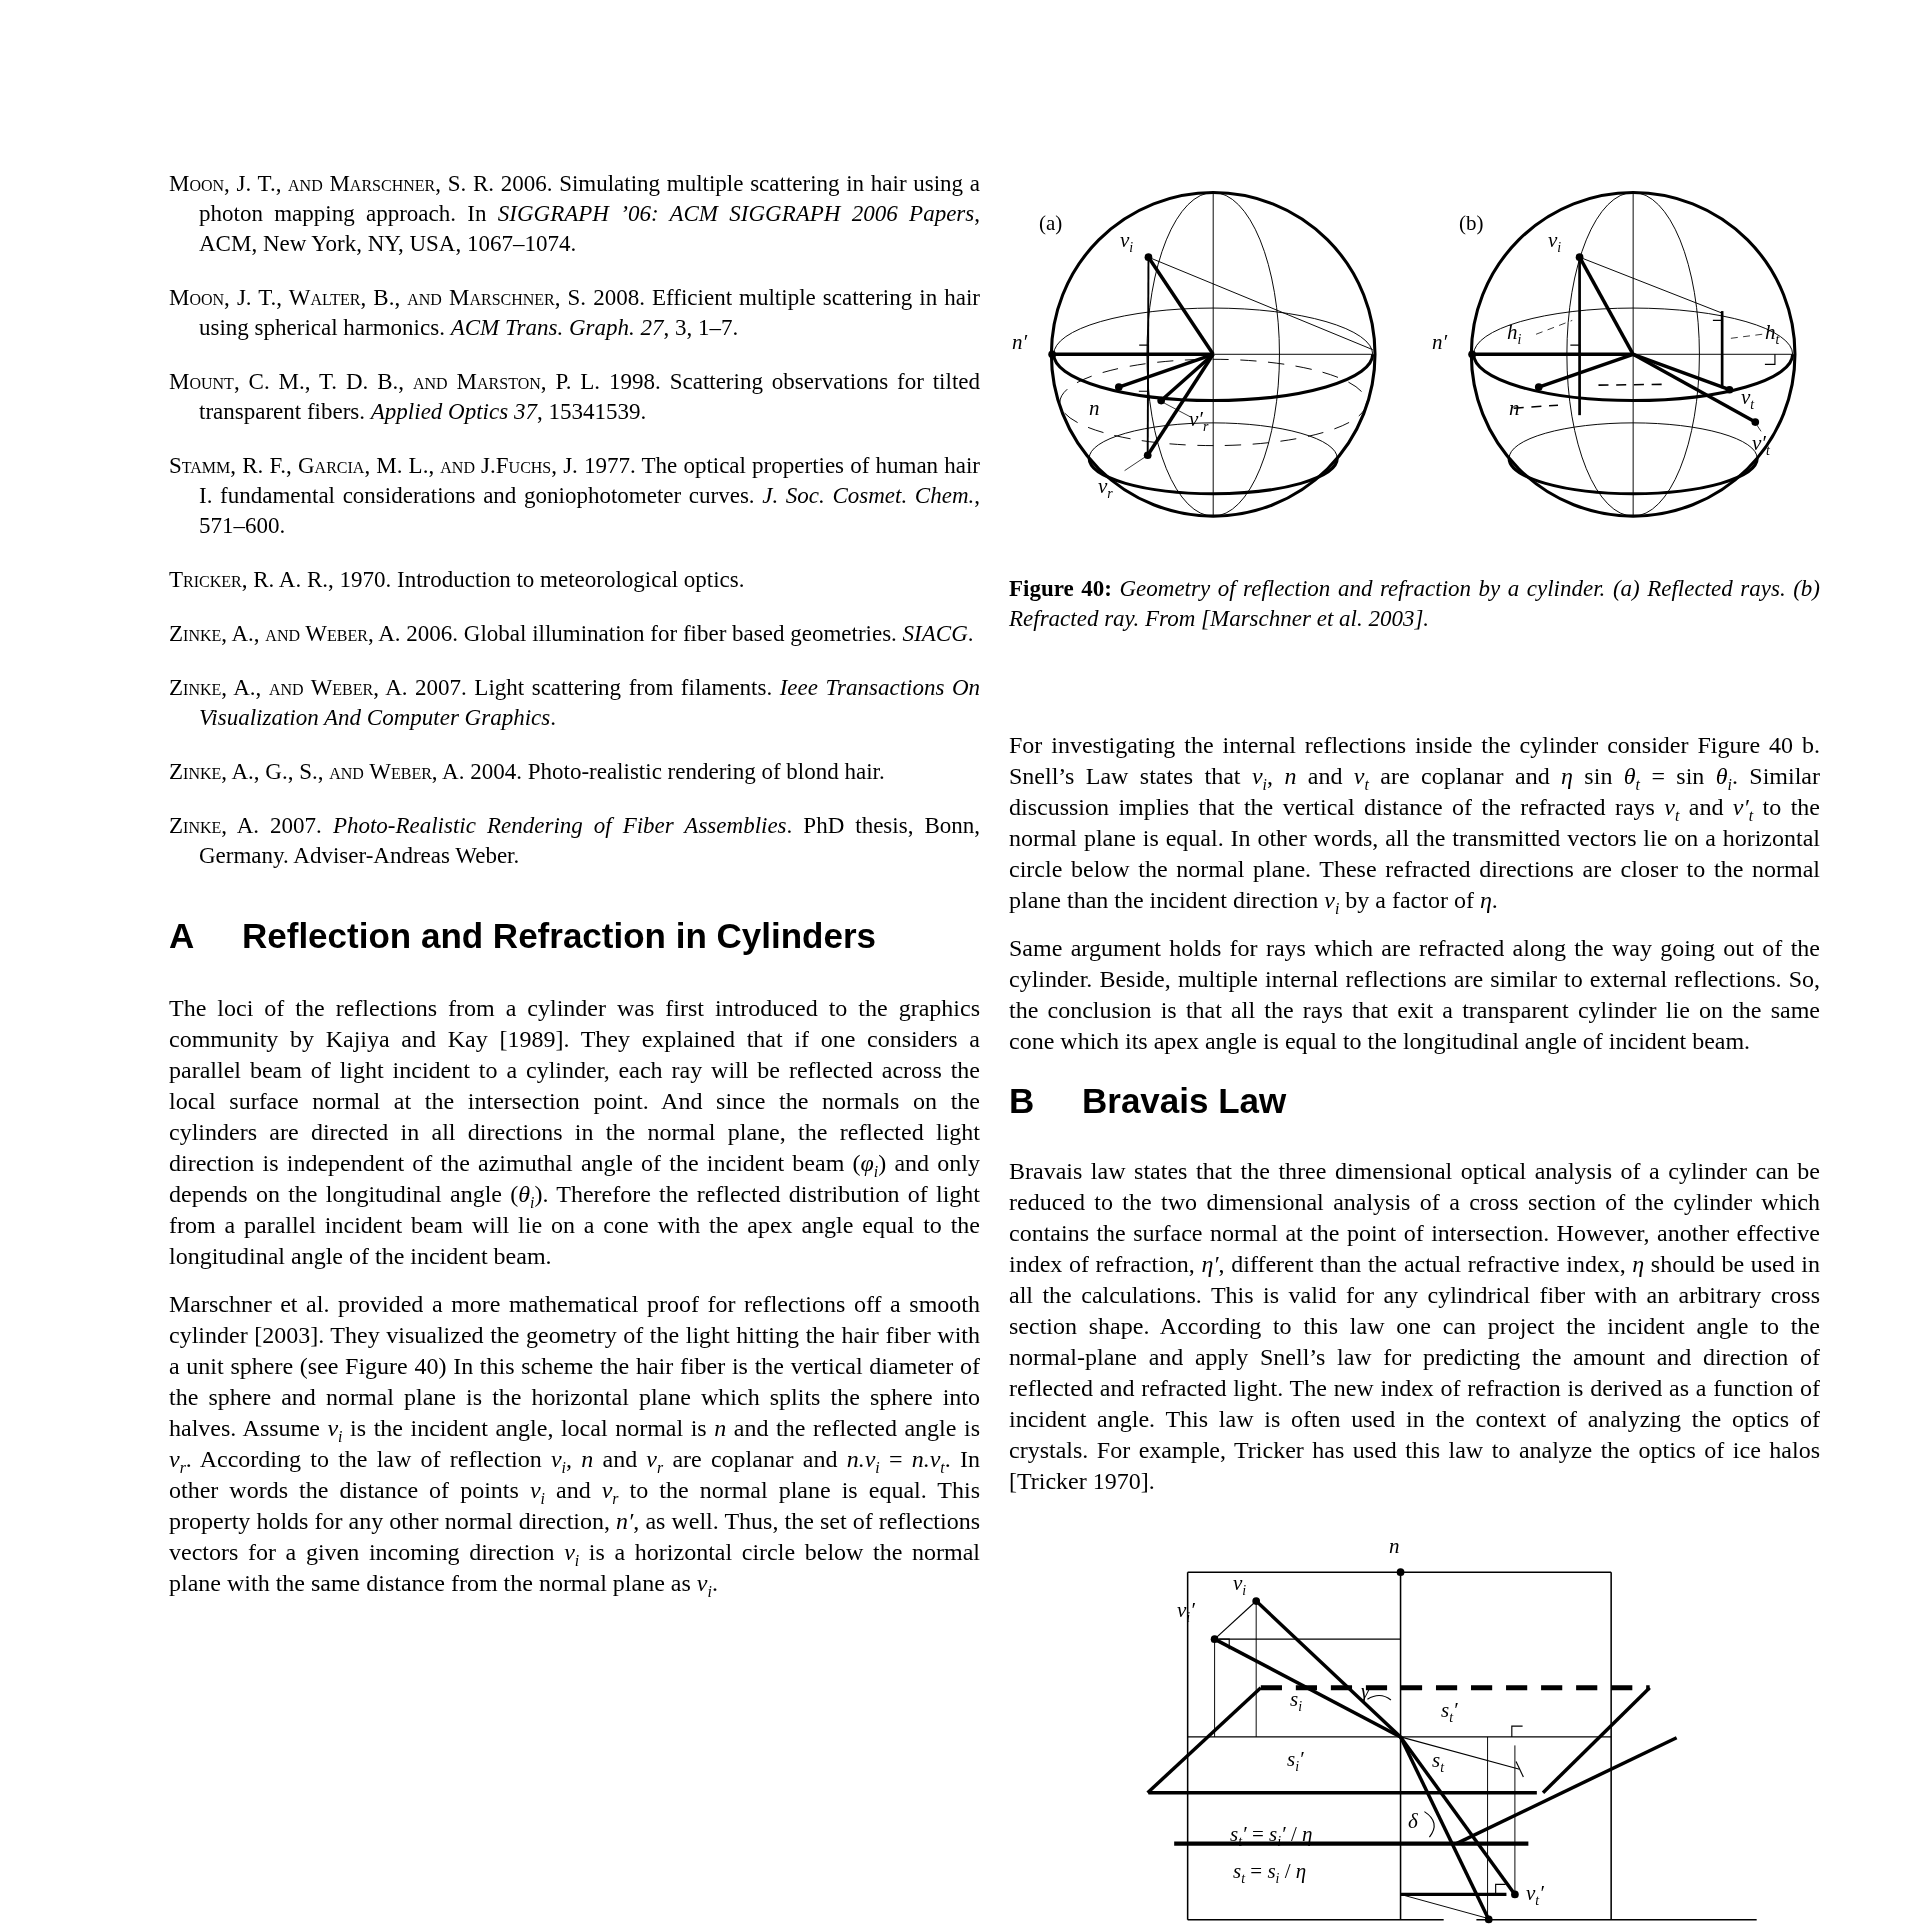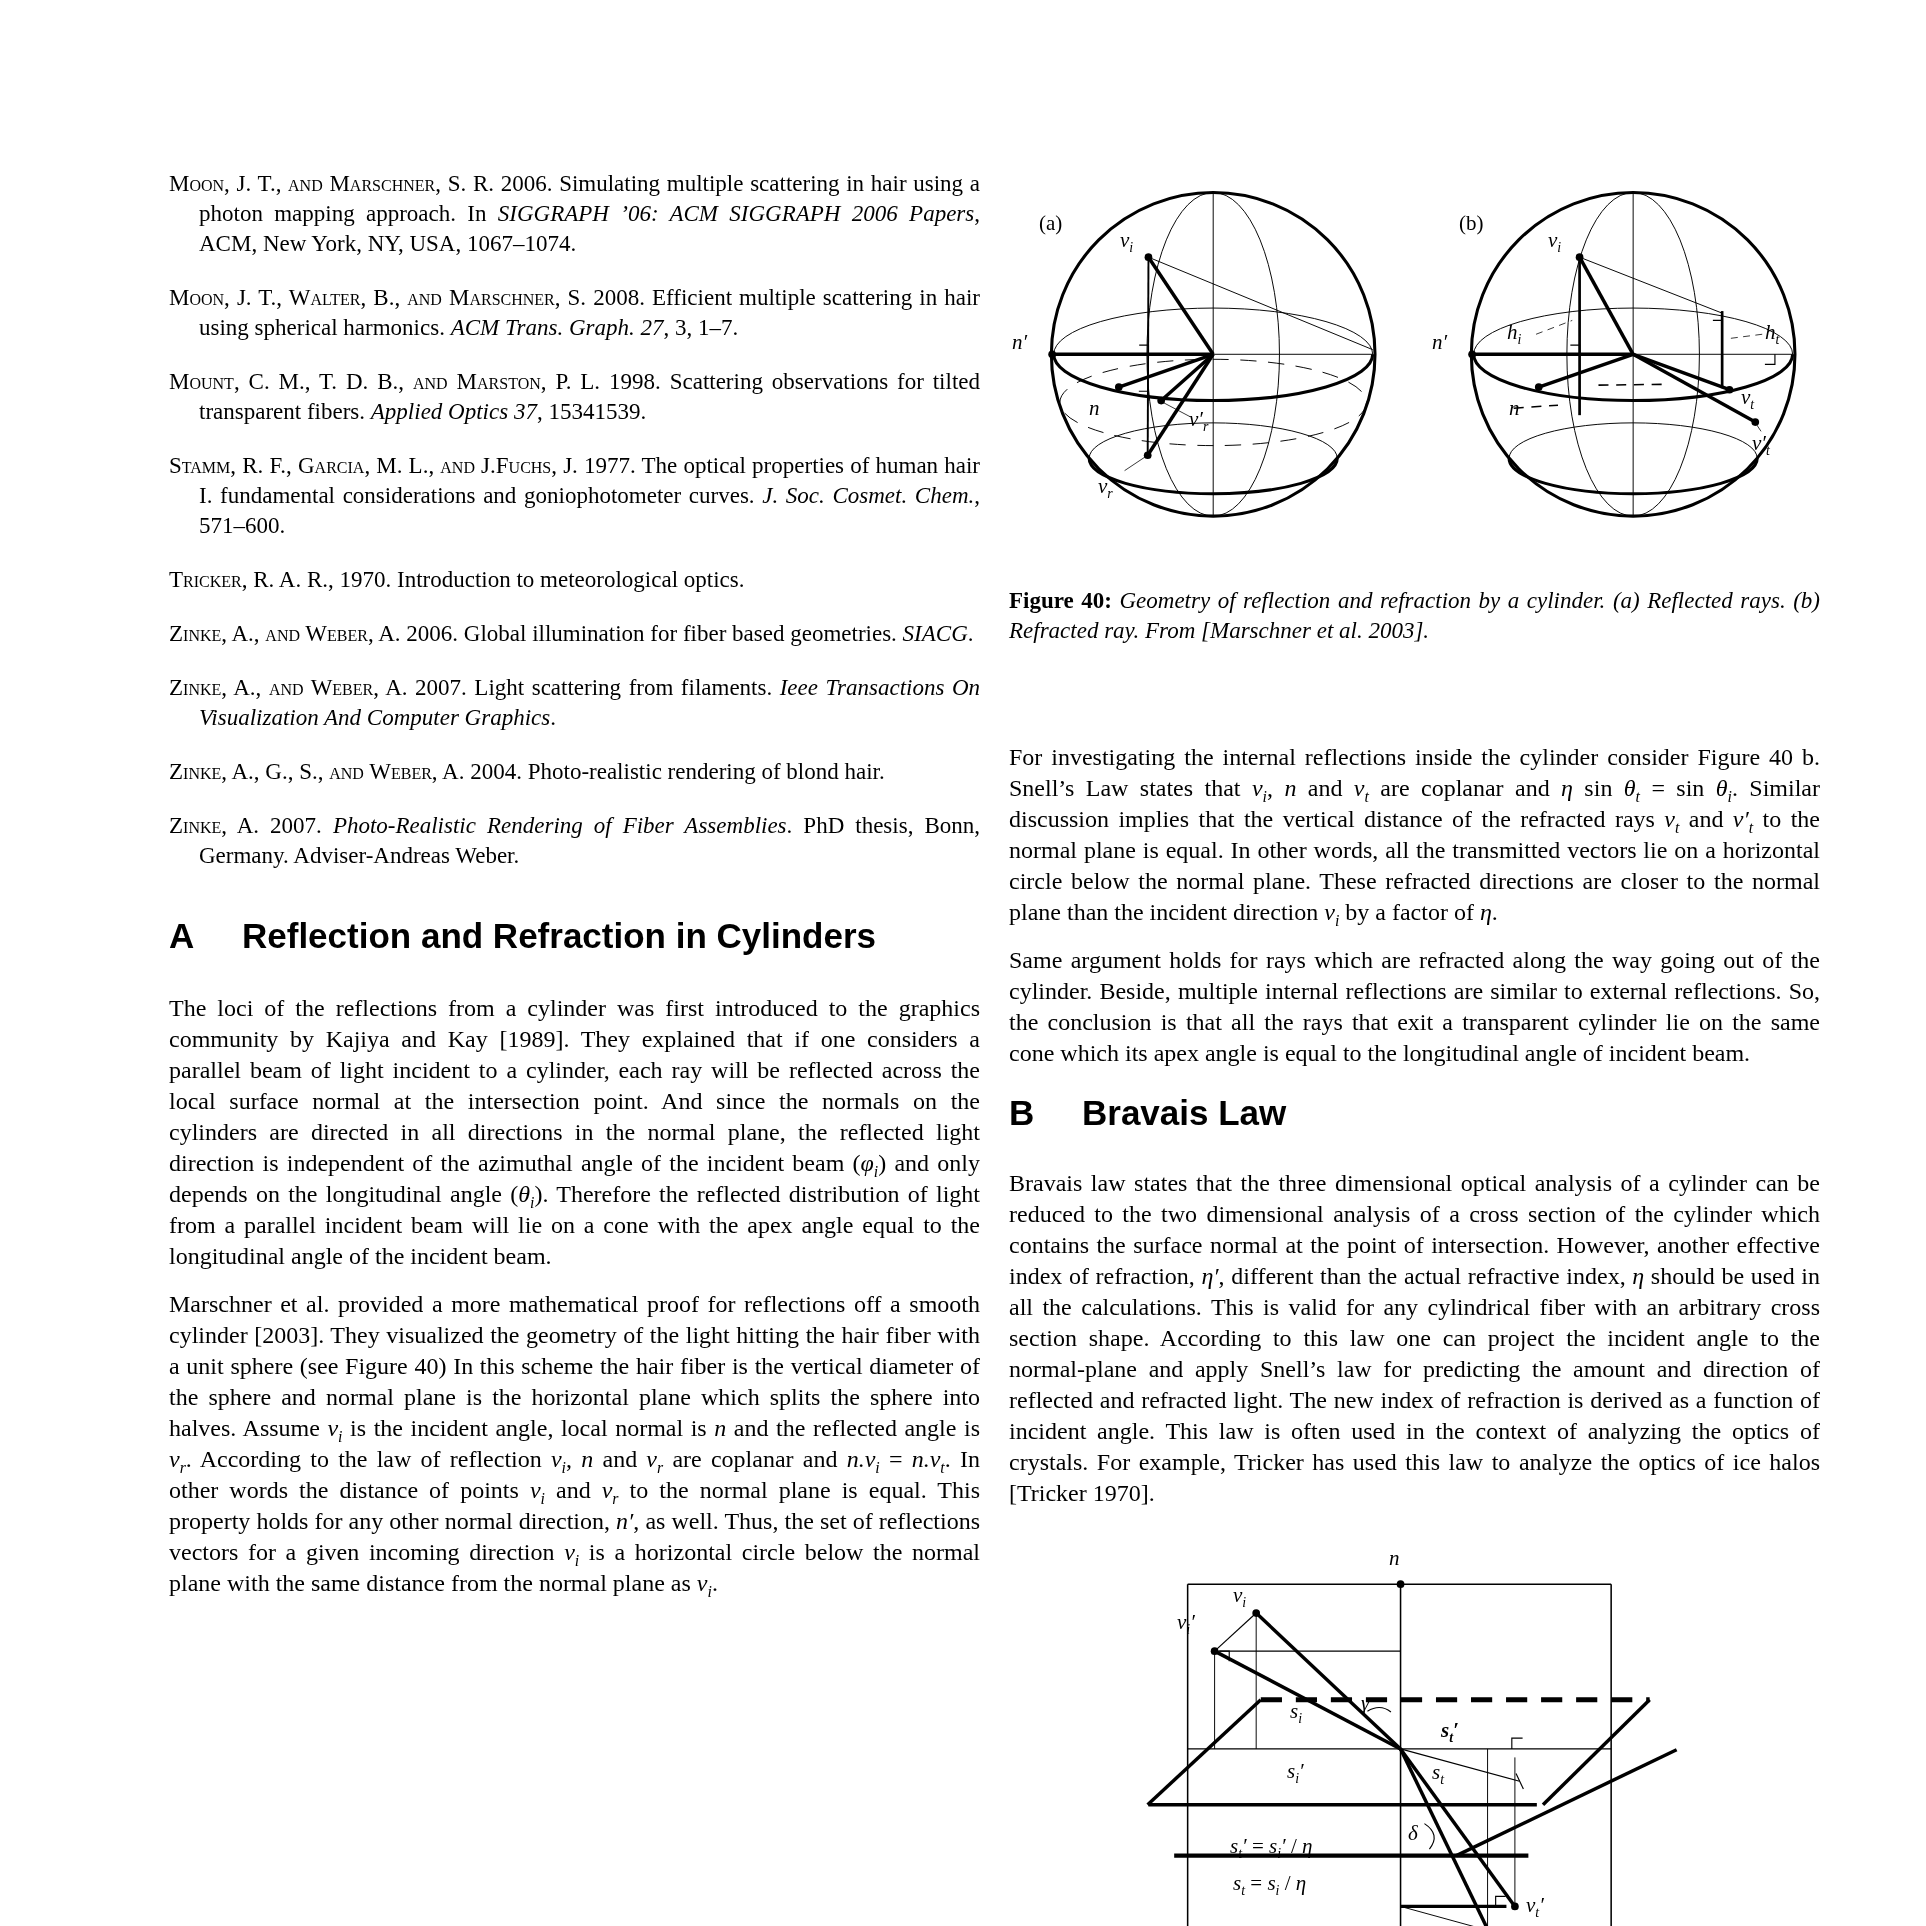--- a/index.html
+++ b/index.html
@@ -24,21 +24,21 @@
   .caption{font-size:23px;line-height:30px;font-style:italic;text-align:justify;margin:0;}
   .caption .cap-label{font-style:normal;font-weight:bold;}
 
   .fig{position:relative;}
   .fig40{width:811px;height:370px;}
   .fig41{width:693px;height:424px;margin-left:67px;margin-top:21px;}
   .fig svg{position:absolute;left:0;top:0;}
   .flabel{position:absolute;font-size:21px;white-space:nowrap;}
   .feq{position:absolute;font-size:21px;white-space:nowrap;}
 
-  .mt-cap40{margin-top:39px;}
+  .mt-cap40{margin-top:27px;}
   .mt-r1{margin-top:96px;}
   .stroke{stroke:#000;fill:none;}
   .dot{fill:#000;stroke:none;}
 </style>
 </head>
 <body>
 
 <div class="col col-left">
   <div>
       <p class="ref"><span class="sc">Moon, J. T., and Marschner, S. R.</span> 2006. Simulating multiple scattering in hair using a photon mapping approach. In <i>SIGGRAPH ’06: ACM SIGGRAPH 2006 Papers</i>, ACM, New York, NY, USA, 1067–1074.</p>
@@ -198,21 +198,21 @@
         <path d="M 757 470 Q 790 450 818 472" stroke-width="3"></path>
         <path d="M 905 762 Q 948 790 918 828" stroke-width="3"></path>
       </g>
     </svg>
     <div class="flabel" style="left:313px;top:16px;"><i>n</i></div>
     <div class="flabel" style="left:157px;top:53px;"><i>v<sub>i</sub></i></div>
     <div class="flabel" style="left:101px;top:80px;"><i>v<sub>i</sub></i><i>′</i></div>
     <div class="flabel" style="left:285px;top:161px;"><i>γ</i></div>
     <div class="flabel" style="left:214px;top:169px;"><i>s<sub>i</sub></i></div>
     <div class="flabel" style="left:211px;top:229px;"><i>s<sub>i</sub></i><i>′</i></div>
-    <div class="flabel" style="left:365px;top:188px;font-weight:bold;"><i>s<sub>t</sub></i><i>′</i></div>
+    <div class="flabel" style="left:365px;top:180px;"><i>s<sub>t</sub></i><i>′</i></div>
     <div class="flabel" style="left:356px;top:230px;"><i>s<sub>t</sub></i></div>
     <div class="flabel" style="left:332px;top:291px;"><i>δ</i></div>
     <div class="feq" style="left:154px;top:304px;"><i>s<sub>t</sub></i><i>′</i> = <i>s<sub>i</sub></i><i>′</i> / <i>η</i></div>
     <div class="feq" style="left:157px;top:341px;"><i>s<sub>t</sub></i> = <i>s<sub>i</sub></i> / <i>η</i></div>
     <div class="flabel" style="left:450px;top:363px;"><i>v<sub>t</sub></i><i>′</i></div>
     <div class="flabel" style="left:422px;top:404px;"><i>v<sub>t</sub></i></div>
   </div>
 
 </div>
 

